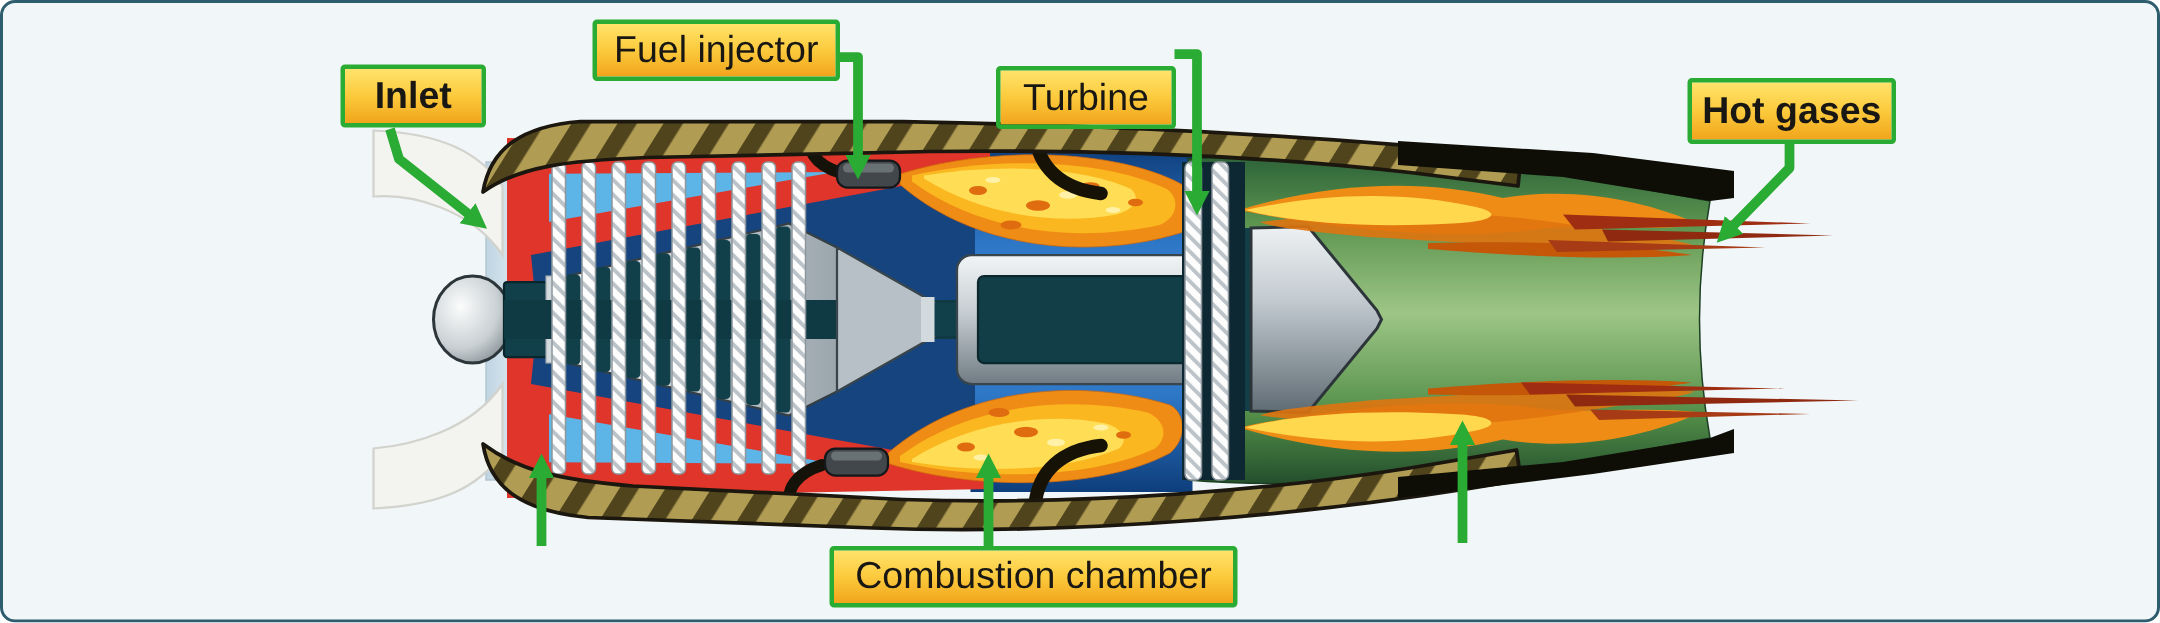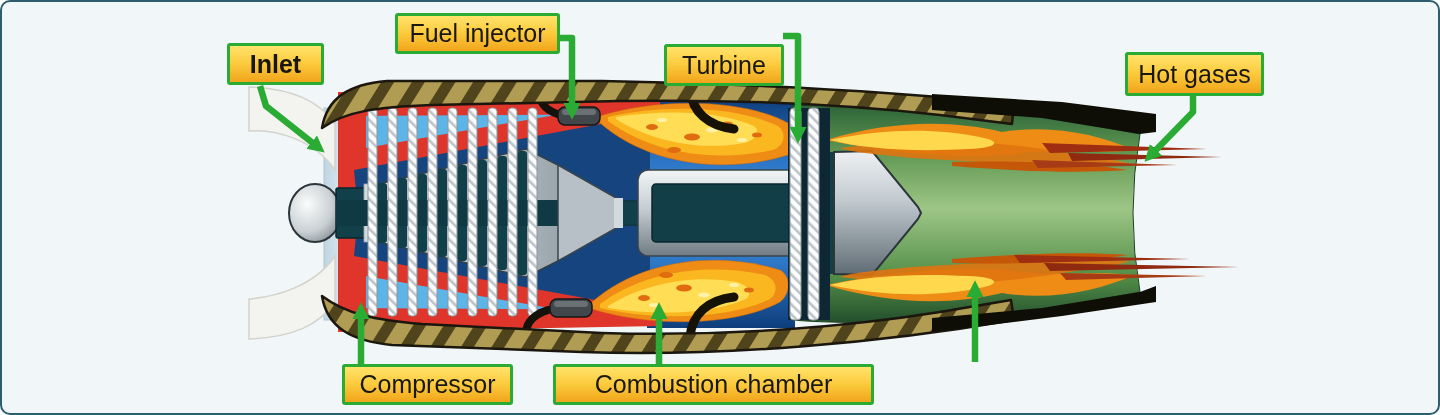--- a/index.html
+++ b/index.html
@@ -12,23 +12,23 @@
   .label{
     position:absolute;box-sizing:border-box;
     display:flex;align-items:center;justify-content:center;
     background:linear-gradient(180deg,#ffe36b 0%,#fccb3e 48%,#f1a51b 100%);
     border:3px solid #2aab33;border-radius:3px;
     color:#191713;font-size:25px;line-height:1;white-space:nowrap;
   }
   .lb-inlet{left:225px;top:41px;width:97px;height:42px;font-weight:bold;}
   .lb-fuel{left:393px;top:11px;width:165px;height:41px;}
   .lb-turbine{left:662px;top:10px;width:120px;height:42px;margin-top:32px;}
-  .lb-hot{left:1123px;top:50px;width:139px;height:44px;}
+  .lb-hot{left:1123px;top:50px;width:139px;height:44px;font-weight:bold;}
   .lb-comp{left:340px;top:362px;width:171px;height:41px;}
-  .lb-comb{left:551px;top:362px;width:321px;height:41px;}
+  .lb-comb{left:551px;top:362px;width:272px;height:41px;}
   .lb-noz{left:920px;top:361px;width:115px;height:43px;}
 </style>
 </head>
 <body>
 
 <div id="panel">
 
 <svg id="scene" viewBox="0 0 1440 415" xmlns="http://www.w3.org/2000/svg">
   <defs>
     <pattern id="khaki" width="26" height="26" patternUnits="userSpaceOnUse" patternTransform="rotate(32)">
@@ -214,16 +214,15 @@
     <polyline points="359,362 359,314" marker-end="url(#ah)"></polyline>
     <polyline points="657,362 657,314" marker-end="url(#ah)"></polyline>
     <polyline points="973,360 973,292" marker-end="url(#ah)"></polyline>
   </g>
 </svg>
 
 <div class="label lb-inlet">Inlet</div>
 <div class="label lb-fuel">Fuel injector</div>
 <div class="label lb-turbine">Turbine</div>
 <div class="label lb-hot">Hot gases</div>
-<div class="label lb-comp">Compressor</div>
 <div class="label lb-comb">Combustion chamber</div>
 
 </div>
 
 </body></html>

